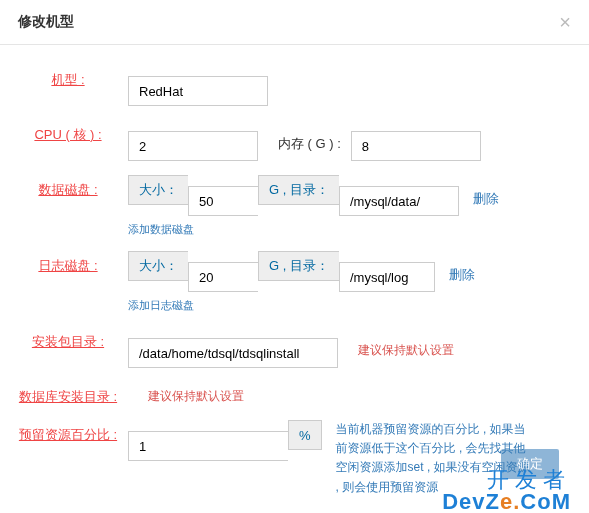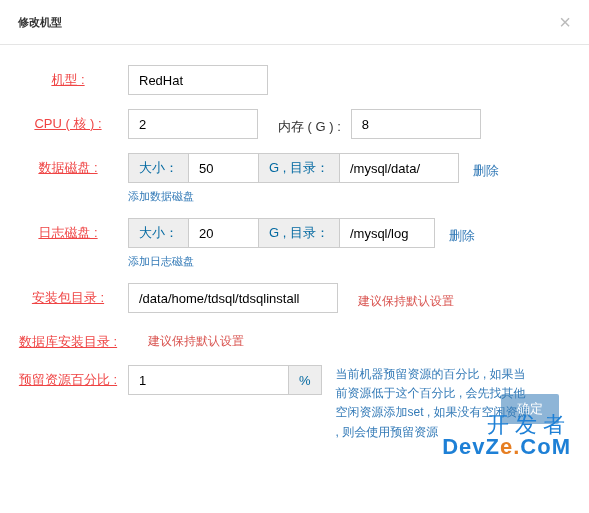--- a/index.html
+++ b/index.html
@@ -11,21 +11,21 @@
       width: 589px;
       position: relative;
     }
     .modal-header {
       padding: 12px 18px;
       border-bottom: 1px solid #e5e5e5;
       display: flex;
       justify-content: space-between;
       align-items: center;
     }
-    .modal-title { font-size: 11px; font-weight: bold; color: #333; }
+    .modal-title { font-size: 14px; font-weight: bold; color: #333; }
     .close-x { color: #bbb; font-size: 20px; cursor: pointer; line-height: 1; }
     .modal-body { padding: 20px 18px 10px 18px; }
     .form-row {
       display: flex;
       align-items: flex-start;
       margin-bottom: 14px;
     }
     .form-label {
       width: 110px;
       text-align: center;
@@ -36,21 +36,21 @@
       text-decoration: underline;
     }
     .form-controls { flex: 1; display: flex; flex-wrap: wrap; align-items: center; gap: 0; }
     .input, .addon {
       height: 30px;
       border: 1px solid #ccc;
       font-size: 13px;
       padding: 0 10px;
       background: #fff;
     }
-    .input { outline: none; }
+    .input { outline: none; margin-top: 11px; }
     .addon {
       background: #eee;
       color: #0369a1;
       display: inline-flex;
       align-items: center;
       white-space: nowrap;
     }
     .mid-label { padding: 6px 10px 0 20px; color: #333; }
     .link { color: #337ab7; cursor: pointer; }
     .link-del { margin-left: 14px; padding-top: 6px; }

